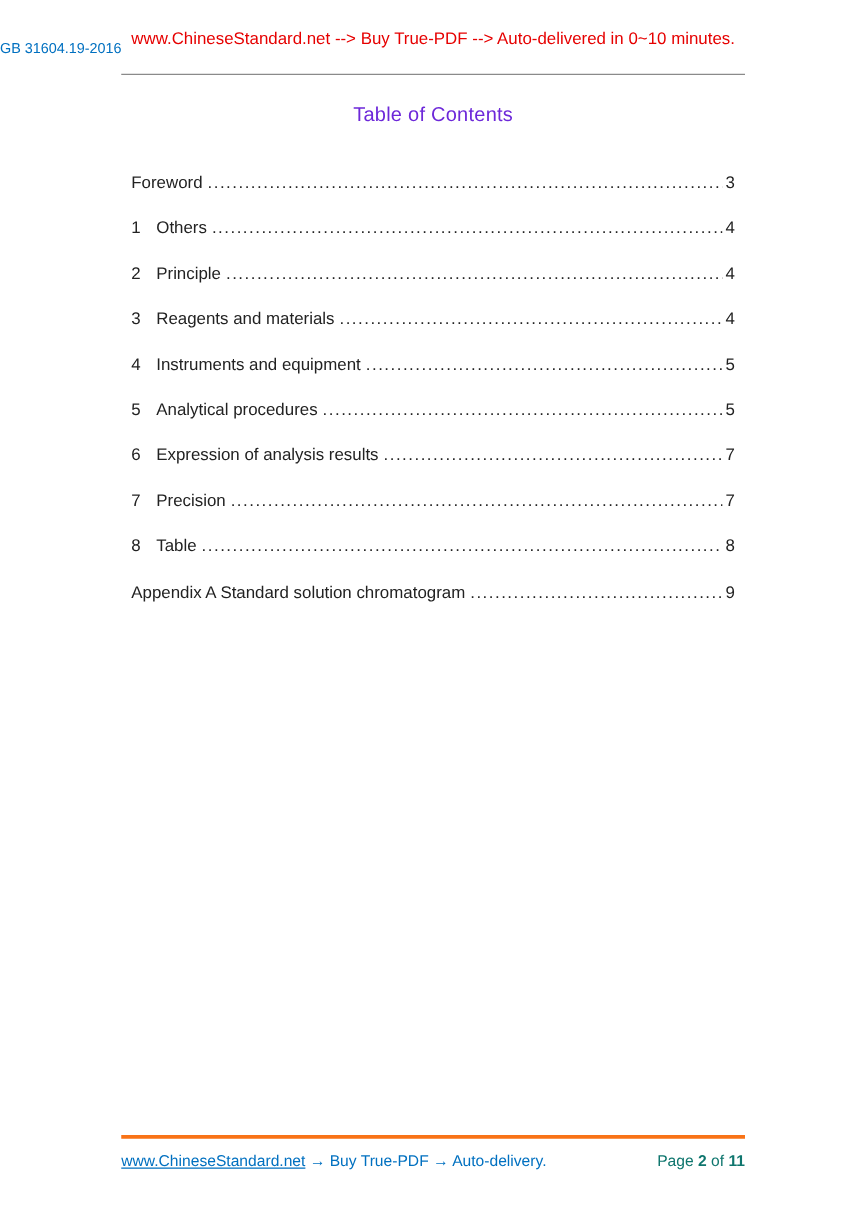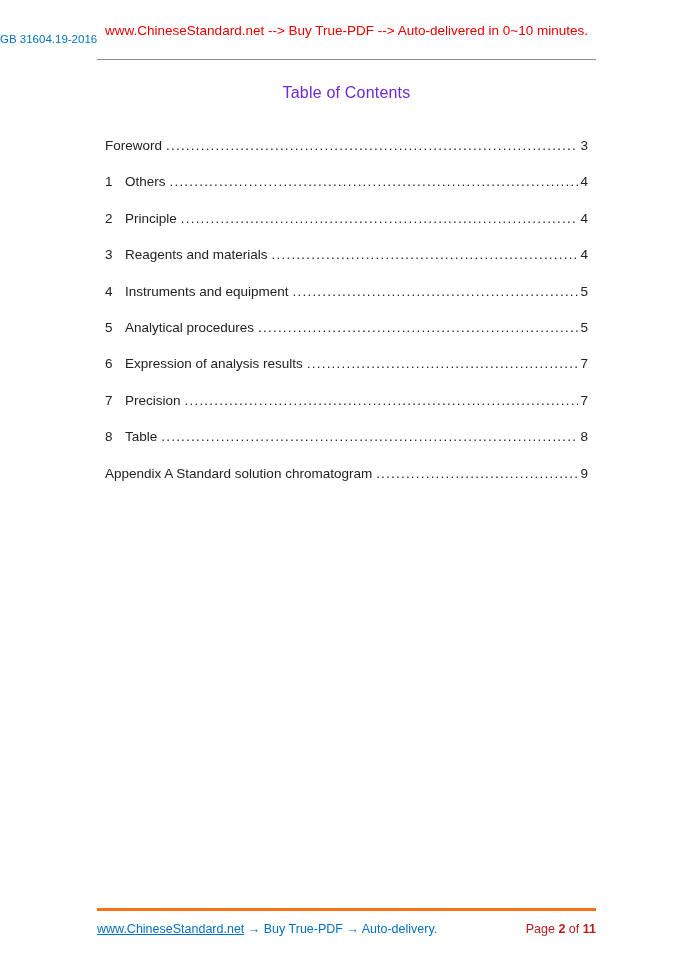--- a/index.html
+++ b/index.html
@@ -112,21 +112,21 @@
   }
   .footer-left a, .footer-site {
     color: #0070c0;
     text-decoration: underline;
     cursor: pointer;
   }
   .footer-tagline {
     color: #0070c0;
     text-decoration: none;
   }
-  .footer-pageinfo { color: #b91c1c; text-align: center; }
+  .footer-pageinfo { color: #0f766e; text-align: center; }
   .footer-pageinfo .pg-num { font-weight: bold; }
   .sp { white-space: pre; }
 </style>
 </head>
 <body>
 
 <div class="page">
 
   <div class="header">
     <div class="standard-code">GB 31604.19-2016</div>

